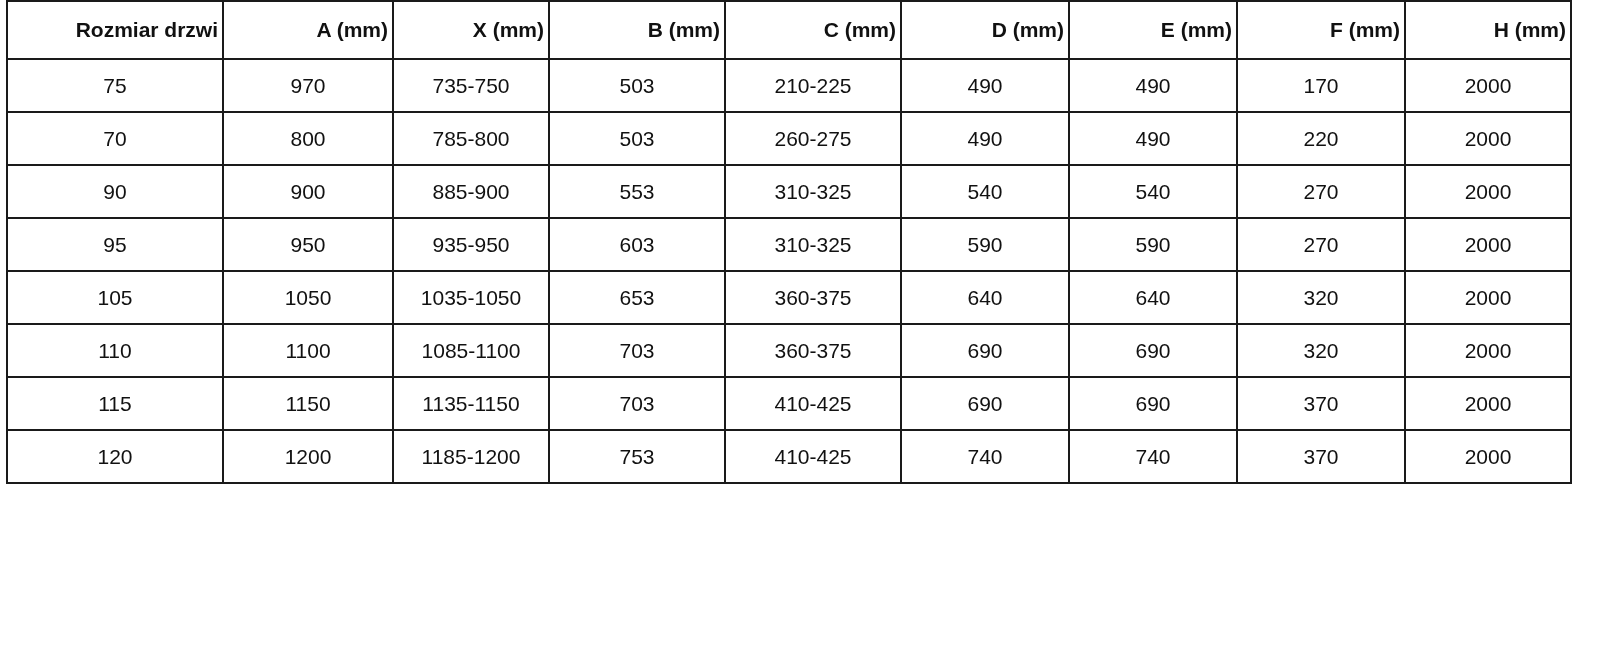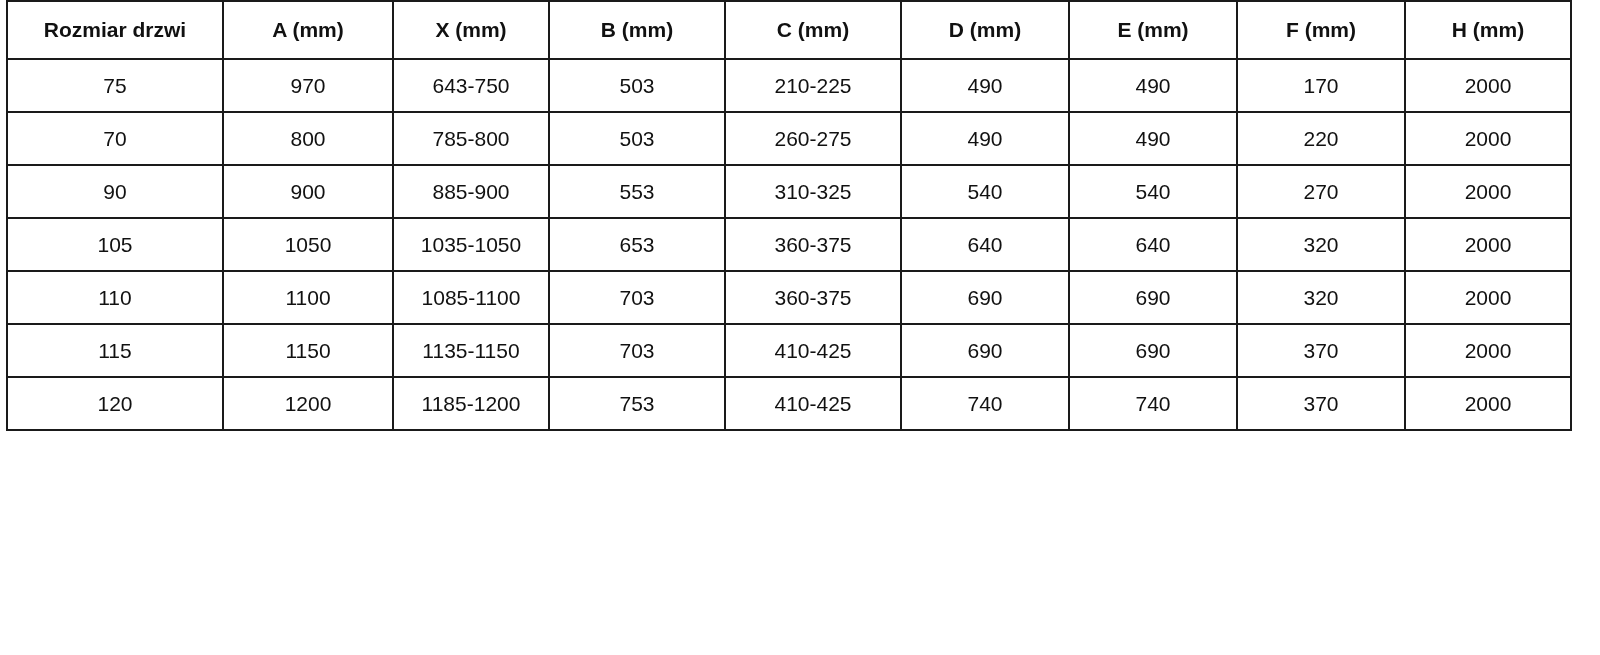--- a/index.html
+++ b/index.html
@@ -33,20 +33,21 @@
     height: 53px;
     font-size: 21px;
     padding: 0 4px;
     box-sizing: border-box;
     background: #ffffff;
   }
   table.spec-table th {
     font-weight: bold;
     height: 58px;
     font-size: 21px;
+    text-align: right;
   }
   col.c0 { width: 216px; }
   col.c1 { width: 170px; }
   col.c2 { width: 156px; }
   col.c3 { width: 176px; }
   col.c4 { width: 176px; }
   col.c5 { width: 168px; }
   col.c6 { width: 168px; }
   col.c7 { width: 168px; }
   col.c8 { width: 166px; }
@@ -77,21 +78,21 @@
         <th>D (mm)</th>
         <th>E (mm)</th>
         <th>F (mm)</th>
         <th>H (mm)</th>
       </tr>
     </thead>
     <tbody>
       <tr>
         <td>75</td>
         <td>970</td>
-        <td>643-750</td>
+        <td>735-750</td>
         <td>503</td>
         <td>210-225</td>
         <td>490</td>
         <td>490</td>
         <td>170</td>
         <td>2000</td>
       </tr>
       <tr>
         <td>70</td>
         <td>800</td>
@@ -104,20 +105,31 @@
         <td>2000</td>
       </tr>
       <tr>
         <td>90</td>
         <td>900</td>
         <td>885-900</td>
         <td>553</td>
         <td>310-325</td>
         <td>540</td>
         <td>540</td>
+        <td>270</td>
+        <td>2000</td>
+      </tr>
+      <tr>
+        <td>95</td>
+        <td>950</td>
+        <td>935-950</td>
+        <td>603</td>
+        <td>310-325</td>
+        <td>590</td>
+        <td>590</td>
         <td>270</td>
         <td>2000</td>
       </tr>
       <tr>
         <td>105</td>
         <td>1050</td>
         <td>1035-1050</td>
         <td>653</td>
         <td>360-375</td>
         <td>640</td>

